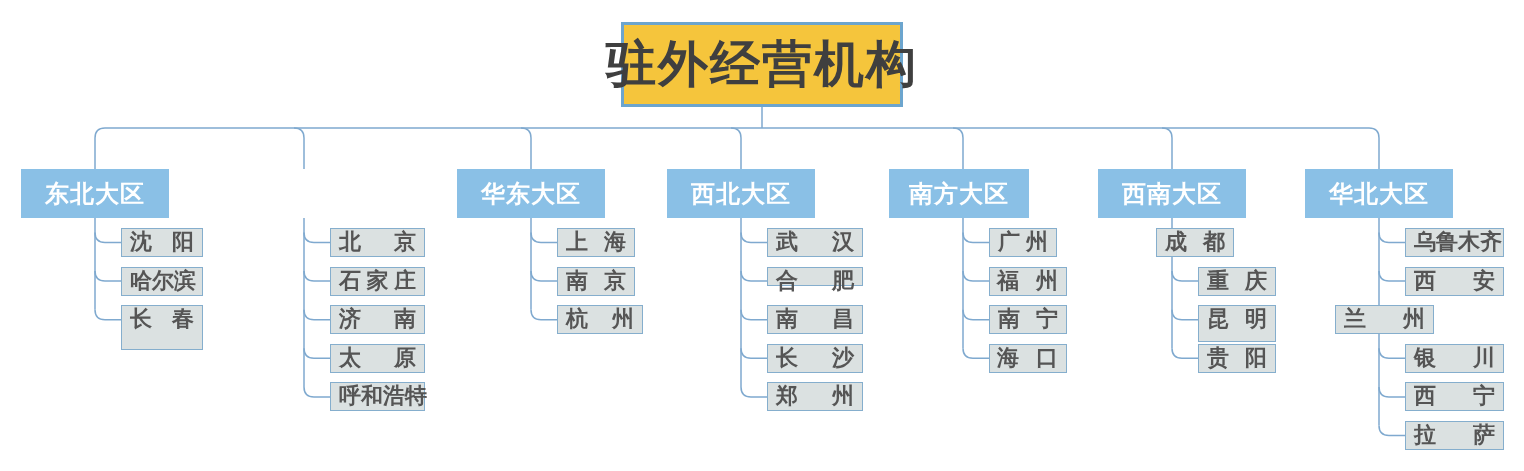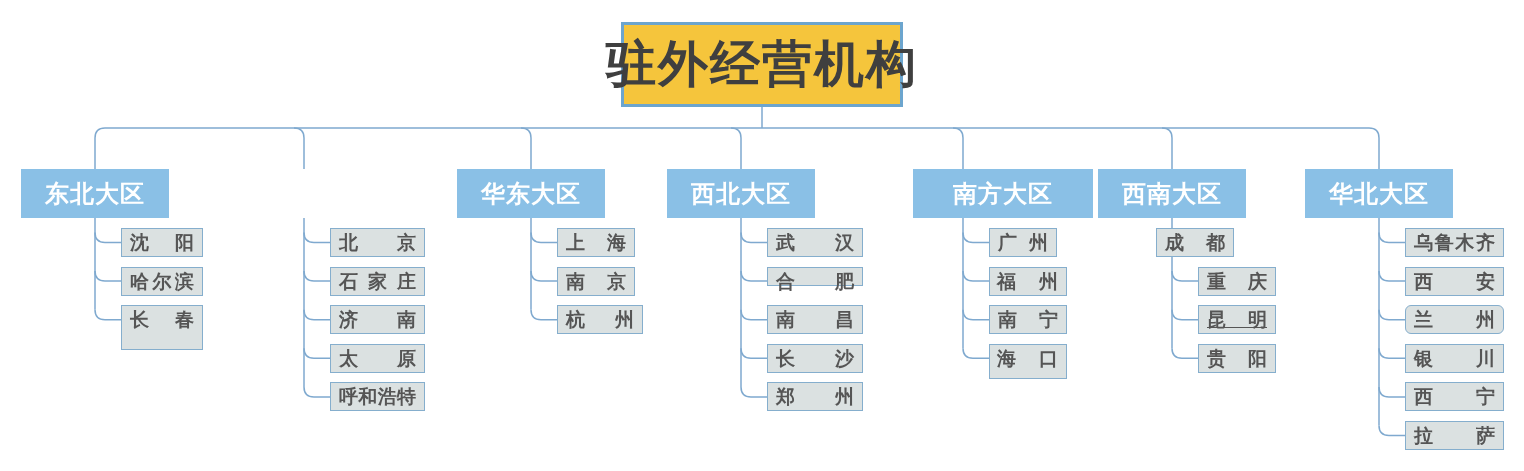--- a/index.html
+++ b/index.html
@@ -27,21 +27,21 @@
     font-weight:bold;
     font-size:24px;
     letter-spacing:1px;
     display:flex;align-items:center;justify-content:center;
   }
   .city-node{
     background:var(--city-fill);
     border:1.5px solid var(--city-border);
     color:var(--city-text);
     font-weight:bold;
-    font-size:19px;
+    font-size:22px;
     padding:0 8px;
     text-align:justify;
     -moz-text-align-last:justify;
     text-align-last:justify;
   }
 </style>
 </head>
 <body>
 
 <div id="canvas" style="--bg: #FFFFFF; --root-fill: #F5C53C; --root-border: #6CA5CE; --root-text: #3F3F3F; --region-fill: #8AC0E6; --region-text: #FFFFFF; --city-fill: #DBE1E1; --city-border: #85AECD; --city-text: #555555;">
@@ -104,30 +104,30 @@
     <div class="node region-node" style="left: 457px; top: 169px; width: 148px; height: 49px;">华东大区</div>
     <div class="node city-node" style="left: 557px; top: 228px; width: 78px; height: 29px; line-height: 26px;">上海</div>
     <div class="node city-node" style="left: 557px; top: 266.6px; width: 78px; height: 29px; line-height: 26px;">南京</div>
     <div class="node city-node" style="left: 557px; top: 305.2px; width: 86px; height: 29px; line-height: 26px;">杭州</div>
     <div class="node region-node" style="left: 667px; top: 169px; width: 148px; height: 49px;">西北大区</div>
     <div class="node city-node" style="left: 767px; top: 228px; width: 96px; height: 29px; line-height: 26px;">武汉</div>
     <div class="node city-node" style="left: 767px; top: 266.6px; width: 96px; height: 19px; line-height: 26px;">合肥</div>
     <div class="node city-node" style="left: 767px; top: 305.2px; width: 96px; height: 29px; line-height: 26px;">南昌</div>
     <div class="node city-node" style="left: 767px; top: 343.8px; width: 96px; height: 29px; line-height: 26px;">长沙</div>
     <div class="node city-node" style="left: 767px; top: 382.4px; width: 96px; height: 29px; line-height: 26px;">郑州</div>
-    <div class="node region-node" style="left: 889px; top: 169px; width: 180px; height: 49px; margin-left: 24px;">南方大区</div>
+    <div class="node region-node" style="left: 889px; top: 169px; width: 140px; height: 49px;">南方大区</div>
     <div class="node city-node" style="left: 989px; top: 228px; width: 68px; height: 29px; line-height: 26px;">广州</div>
     <div class="node city-node" style="left: 989px; top: 266.6px; width: 78px; height: 29px; line-height: 26px; padding-left: 7px;">福州</div>
     <div class="node city-node" style="left: 989px; top: 305.2px; width: 78px; height: 29px; line-height: 26px;">南宁</div>
-    <div class="node city-node" style="left: 989px; top: 343.8px; width: 78px; height: 35px; line-height: 26px; padding-left: 7px;">海口</div>
+    <div class="node city-node" style="left: 989px; top: 343.8px; width: 78px; height: 29px; line-height: 26px; padding-left: 7px;">海口</div>
     <div class="node region-node" style="left: 1098px; top: 169px; width: 148px; height: 49px;">西南大区</div>
     <div class="node city-node" style="left: 1156px; top: 228px; width: 78px; height: 29px; line-height: 26px;">成都</div>
     <div class="node city-node" style="left: 1198px; top: 266.6px; width: 78px; height: 29px; line-height: 26px;">重庆</div>
-    <div class="node city-node" style="left: 1198px; top: 305.2px; width: 78px; height: 29px; line-height: 26px; text-decoration: underline;">昆明</div>
+    <div class="node city-node" style="left: 1198px; top: 305.2px; width: 78px; height: 37px; line-height: 26px;">昆明</div>
     <div class="node city-node" style="left: 1198px; top: 343.8px; width: 78px; height: 29px; line-height: 26px;">贵阳</div>
     <div class="node region-node" style="left: 1305px; top: 169px; width: 148px; height: 49px;">华北大区</div>
     <div class="node city-node" style="left: 1405px; top: 228px; width: 99px; height: 29px; line-height: 26px;">乌鲁木齐</div>
     <div class="node city-node" style="left: 1405px; top: 266.6px; width: 99px; height: 29px; line-height: 26px;">西安</div>
-    <div class="node city-node" style="left: 1405px; top: 305.2px; width: 99px; height: 29px; line-height: 26px; border-radius: 6px;">兰州</div>
+    <div class="node city-node" style="left: 1335px; top: 305.2px; width: 99px; height: 29px; line-height: 26px;">兰州</div>
     <div class="node city-node" style="left: 1405px; top: 343.8px; width: 99px; height: 29px; line-height: 26px;">银川</div>
     <div class="node city-node" style="left: 1405px; top: 382.4px; width: 99px; height: 29px; line-height: 26px;">西宁</div>
     <div class="node city-node" style="left: 1405px; top: 421px; width: 99px; height: 29px; line-height: 26px;">拉萨</div>
   </div>
 
 </body></html>

